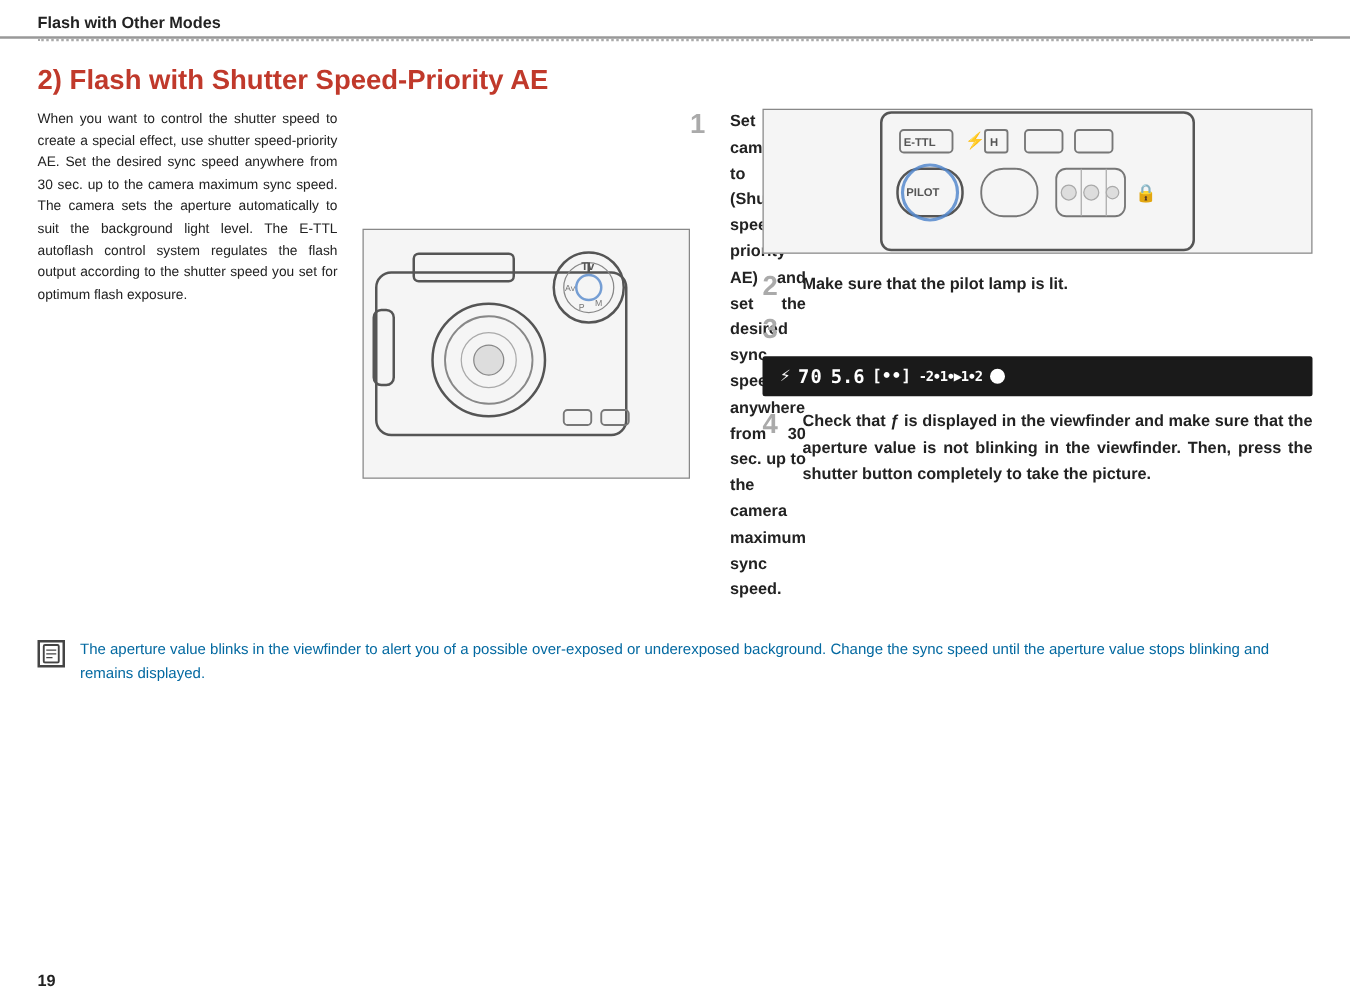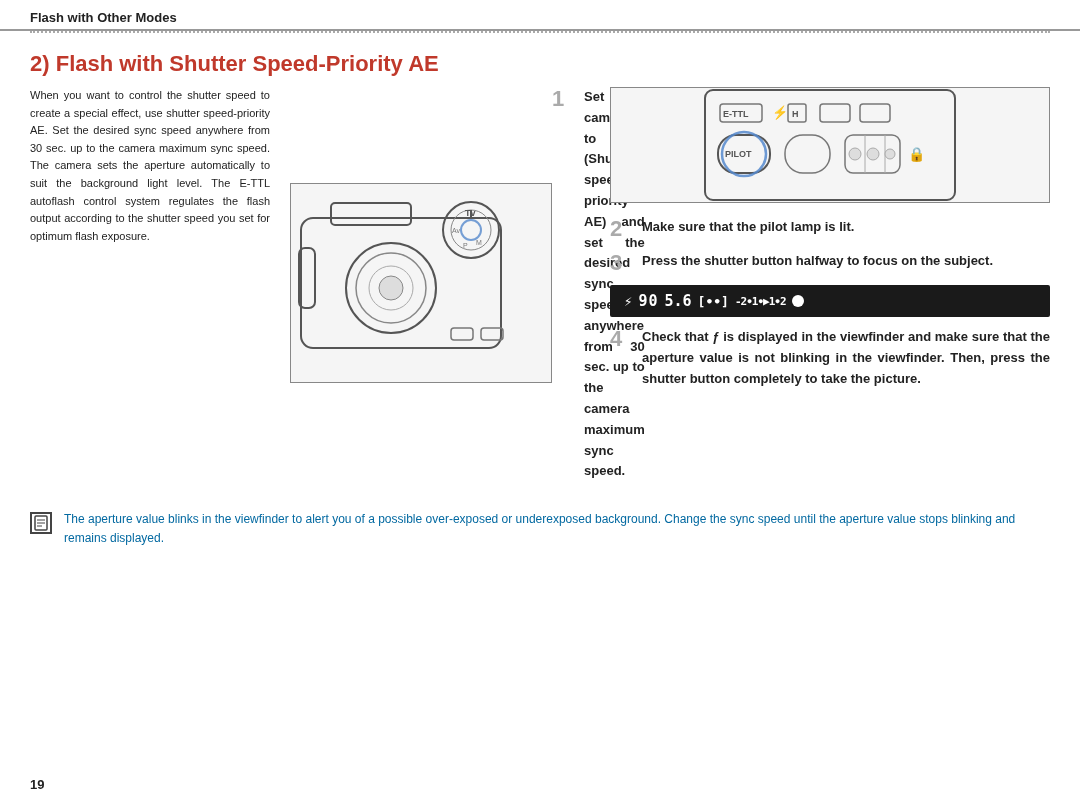--- a/index.html
+++ b/index.html
@@ -304,26 +304,25 @@
         </svg>
       </div>
 
       <div class="step-block">
         <div class="step-num-circle">2</div>
         <div class="step-text">Make sure that the pilot lamp is lit.</div>
       </div>
 
       <div class="step-block">
         <div class="step-num-circle">3</div>
-        <div class="step-text">Press the shutter button halfway to focus on the subject.</div>
       </div>
 
       <div class="viewfinder-bar">
         <span class="vf-flash-icon">⚡</span>
-        <span class="vf-shutter">90</span>
+        <span class="vf-shutter">70</span>
         <span class="vf-aperture">5.6</span>
         <span class="vf-bracket">[••]</span>
         <span class="vf-compensation">‑2∙1∙▶1∙2</span>
         <span class="vf-dot"></span>
       </div>
 
       <div class="step-block">
         <div class="step-num-circle">4</div>
         <div class="step-text">Check that ƒ is displayed in the viewfinder and make sure that the aperture value is not blinking in the viewfinder. Then, press the shutter button completely to take the picture.</div>
       </div>

